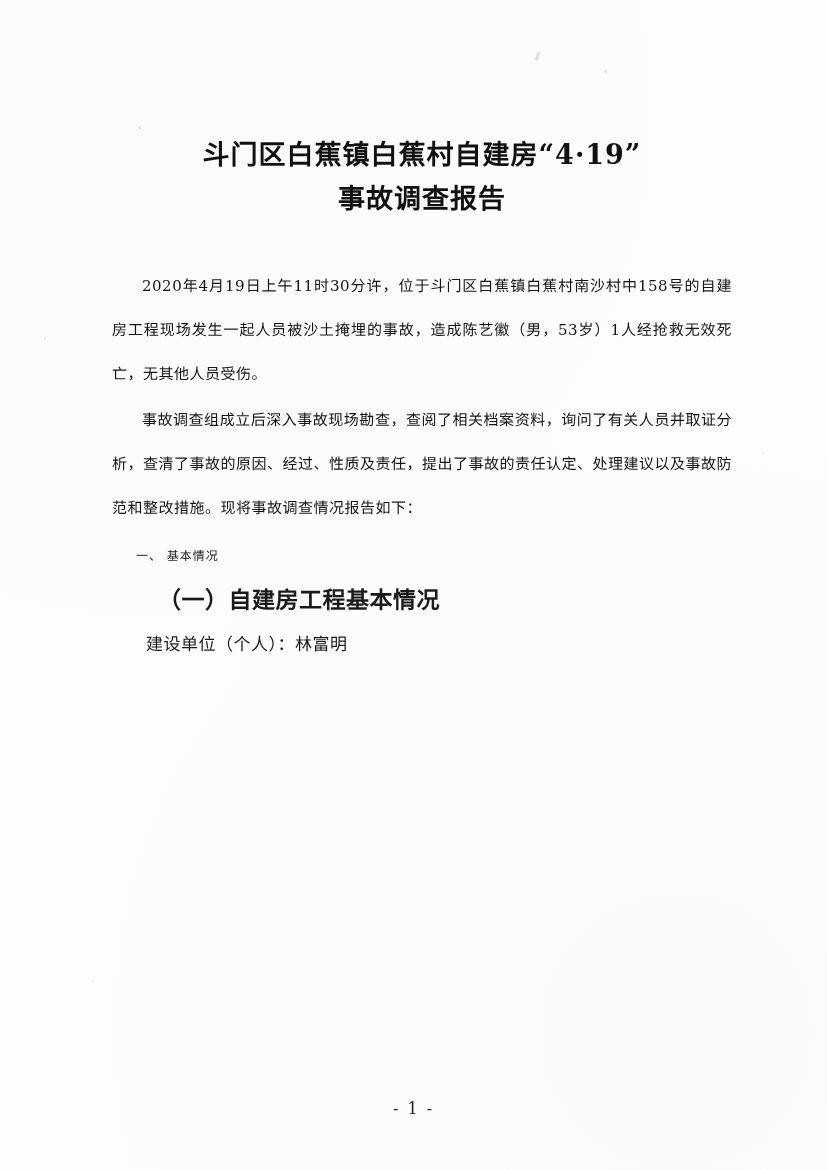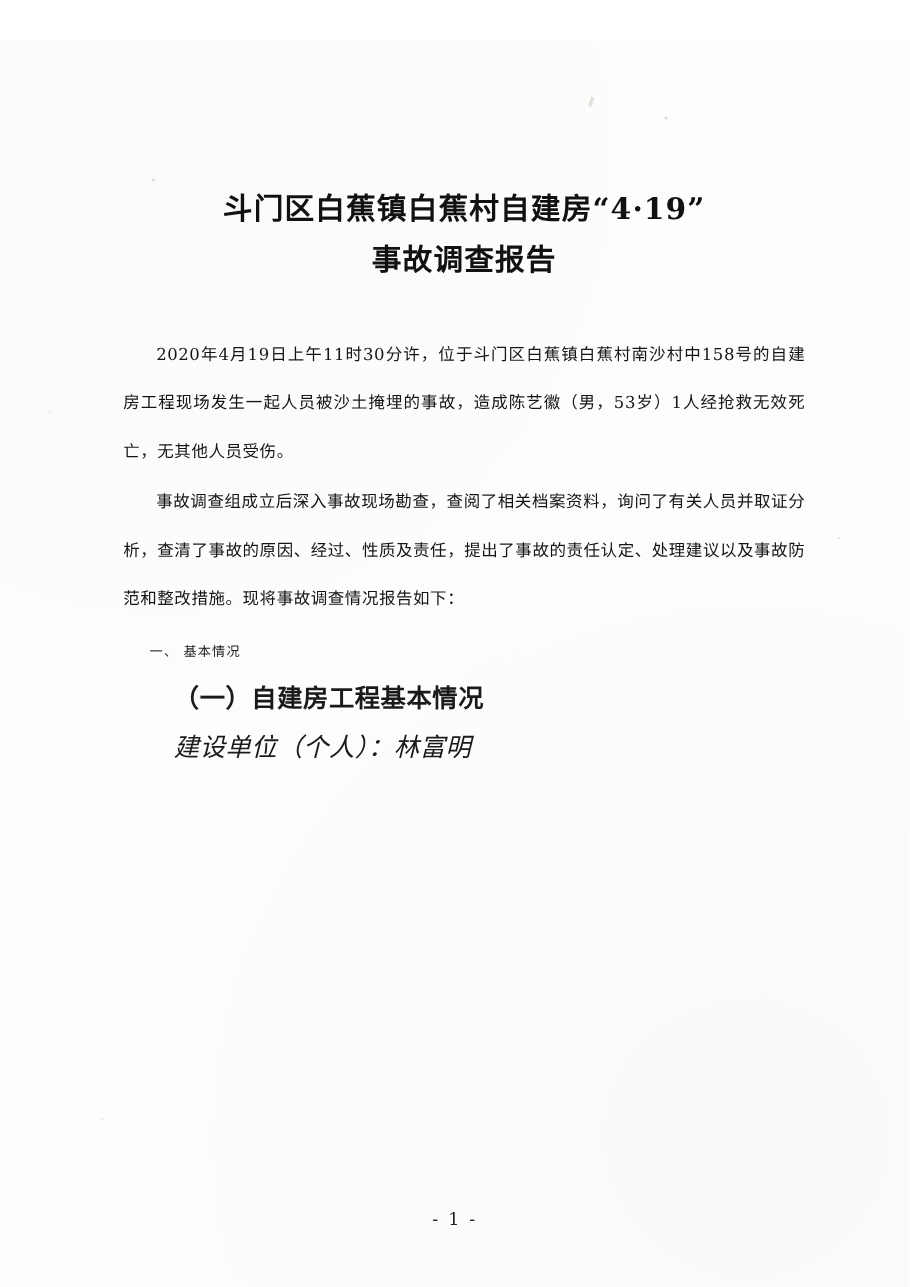--- a/index.html
+++ b/index.html
@@ -17,21 +17,20 @@
     overflow: hidden;
   }
   
   .page {
     position: absolute;
     inset: 0;
     background:
       radial-gradient(circle at 18% 10%, rgba(250,250,248,0.9) 0%, rgba(255,255,255,0) 45%),
       radial-gradient(circle at 82% 88%, rgba(249,249,247,0.9) 0%, rgba(255,255,255,0) 50%),
       #fdfdfc;
-    margin-top: 36px;
   }
   .speck {
     position: absolute;
     background: #c9c9c4;
     border-radius: 50%;
     opacity: .55;
   }
   .content {
     position: absolute;
     left: 112px;
@@ -45,20 +44,21 @@
     text-align: center;
     font-size: 27px;
     line-height: 46px;
     font-weight: bold;
     letter-spacing: 1px;
     font-family: "DejaVu Serif", "Liberation Serif", serif;
     color: #111;
   }
   .doc-title .line2 {
     display: block;
+    font-family: Liberation Mono, monospace;
   }
   .body-text {
     margin-top: 40px;
   }
   p.para {
     margin: 0 0 2px 0;
     font-size: 15px;
     line-height: 44px;
     text-align: justify;
     text-justify: inter-ideograph;
@@ -77,25 +77,24 @@
   h3.heading-2 {
     margin: 0;
     font-size: 23px;
     line-height: 44px;
     font-weight: bold;
     text-indent: 2em;
     letter-spacing: .5px;
   }
   p.plain-line {
     margin: 0;
-    font-size: 23px;
+    font-size: 17px;
     line-height: 44px;
     text-indent: 2em;
     letter-spacing: .5px;
-    font-style: italic;
   }
   .page-number {
     position: absolute;
     bottom: 52px;
     left: 0;
     right: 0;
     text-align: center;
     font-size: 16px;
     color: #222;
     letter-spacing: 2px;

